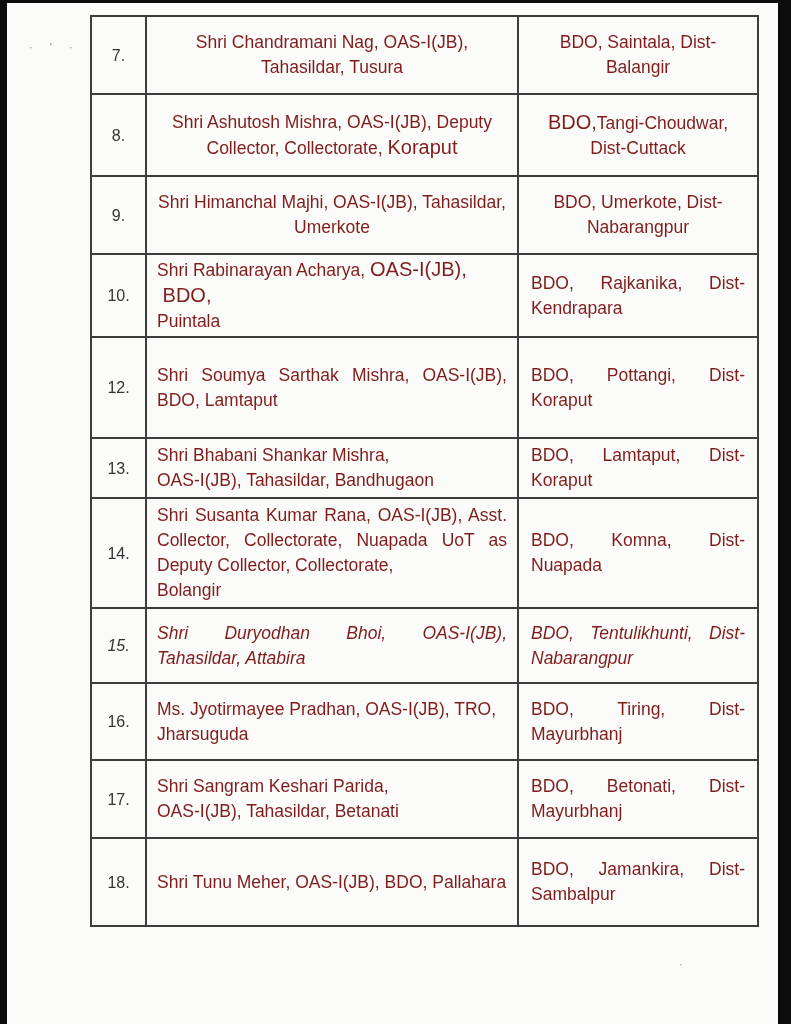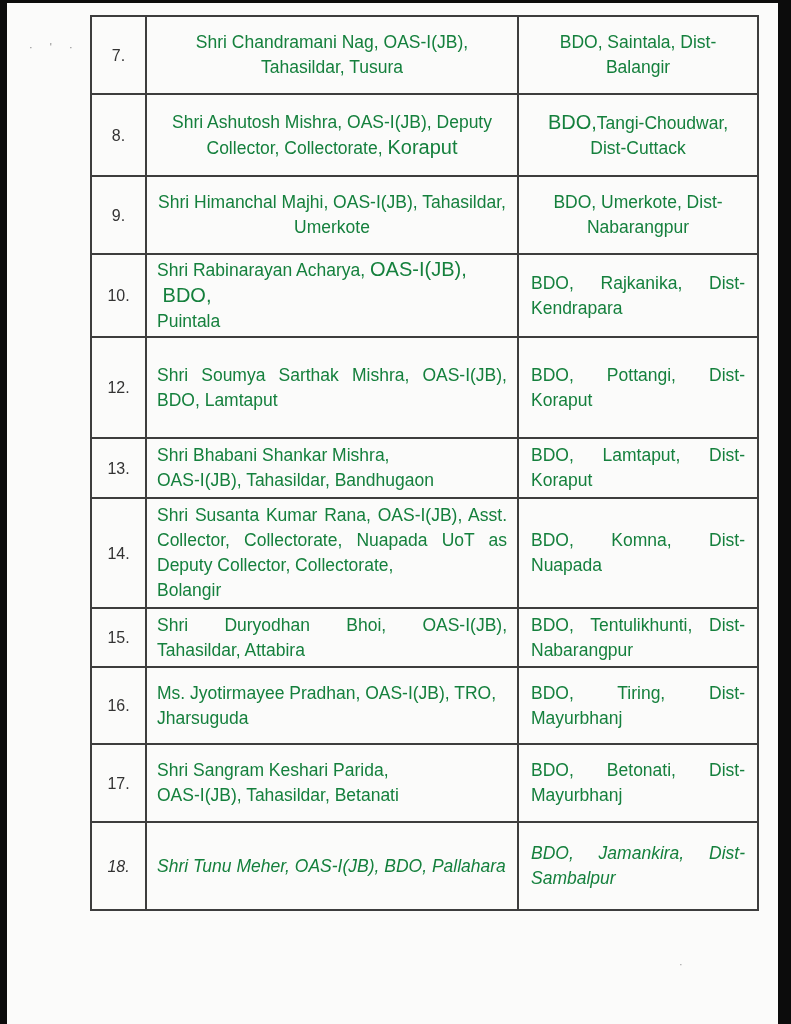--- a/index.html
+++ b/index.html
@@ -19,21 +19,21 @@
   .dots{left:22px;top:38px;}
   .dot2{left:672px;top:955px;letter-spacing:0;color:#9a9a9a;}
   table.doc{
     position:absolute;left:83px;top:12px;
     border-collapse:collapse;table-layout:fixed;
     width:617px;
   }
   td{
     border:2px solid #3d3d3d;
     vertical-align:middle;
-    color:#15803d;
+    color:#7f1d1d;
     font-size:17.5px;line-height:25px;
     padding:0;
     overflow:hidden;
   }
   td.sl{width:53px;text-align:center;font-size:16px;color:#333;}
   td.name{width:350px;padding:2px 10px;}
   td.post{width:214px;padding:2px 12px;}
   .line{display:block;}
   .line.center{text-align:center;}
   .line.left{text-align:left;}
@@ -120,21 +120,21 @@
             <div class="line just"><span>Shri Susanta Kumar Rana, OAS-I(JB), Asst.</span></div>
             <div class="line just"><span>Collector, Collectorate, Nuapada UoT as</span></div>
             <div class="line left"><span>Deputy Collector, Collectorate,</span></div>
             <div class="line left"><span>Bolangir</span></div>
           </td>
           <td class="post">
             <div class="line just"><span>BDO, Komna, Dist-</span></div>
             <div class="line left"><span>Nuapada</span></div>
           </td>
         </tr>
-        <tr style="height: 59px;">
+        <tr style="height: 75px; font-style: italic;">
           <td class="sl">15.</td>
           <td class="name">
             <div class="line just"><span>Shri Duryodhan Bhoi, OAS-I(JB),</span></div>
             <div class="line left"><span>Tahasildar, Attabira</span></div>
           </td>
           <td class="post">
             <div class="line just"><span>BDO, Tentulikhunti, Dist-</span></div>
             <div class="line left"><span>Nabarangpur</span></div>
           </td>
         </tr>
@@ -153,21 +153,21 @@
           <td class="sl">17.</td>
           <td class="name">
             <div class="line left"><span>Shri Sangram Keshari Parida,</span></div>
             <div class="line left"><span>OAS-I(JB), Tahasildar, Betanati</span></div>
           </td>
           <td class="post">
             <div class="line just"><span>BDO, Betonati, Dist-</span></div>
             <div class="line left"><span>Mayurbhanj</span></div>
           </td>
         </tr>
-        <tr style="height: 88px; font-style: italic;">
+        <tr style="height: 88px;">
           <td class="sl">18.</td>
           <td class="name">
             <div class="line left"><span>Shri Tunu Meher, OAS-I(JB), BDO, Pallahara</span></div>
           </td>
           <td class="post">
             <div class="line just"><span>BDO, Jamankira, Dist-</span></div>
             <div class="line left"><span>Sambalpur</span></div>
           </td>
         </tr>
       </tbody>

